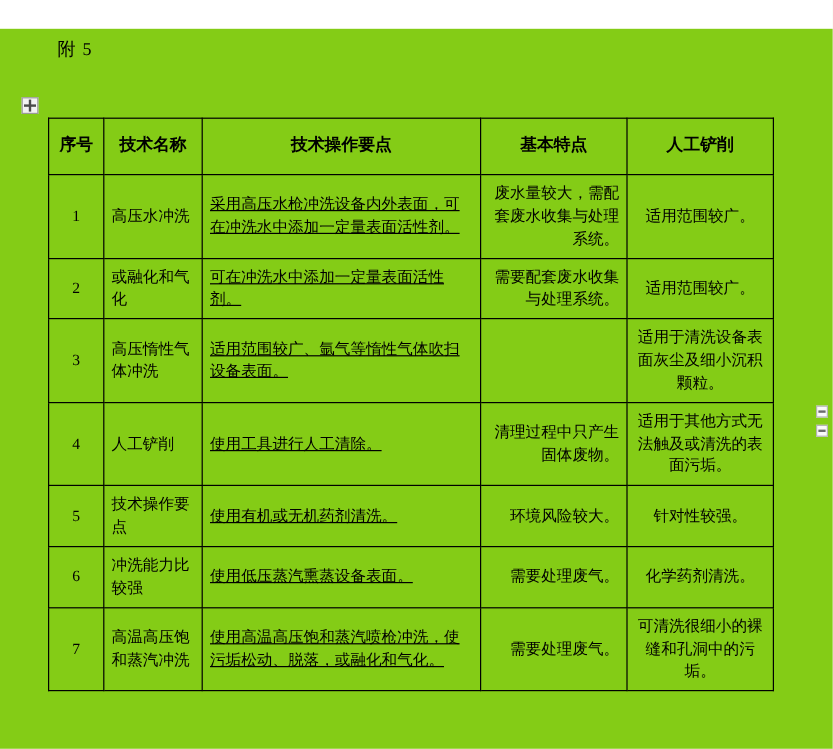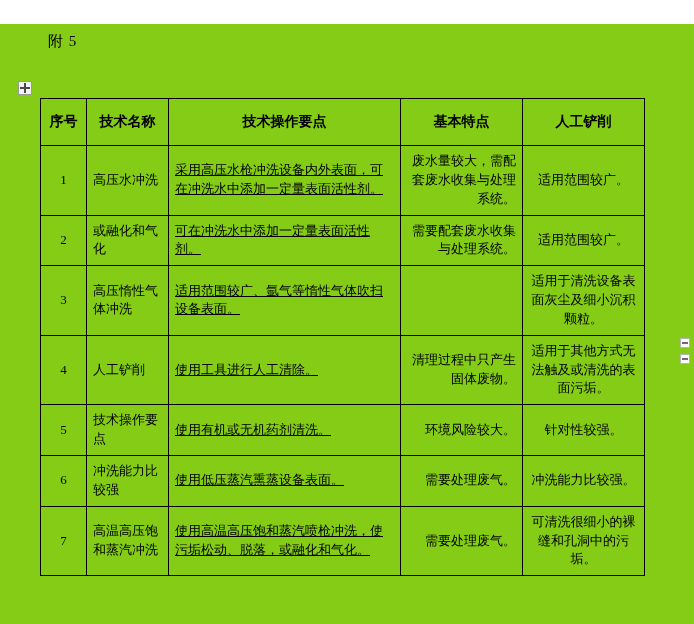--- a/index.html
+++ b/index.html
@@ -243,21 +243,21 @@
           <td class="c-name">技术操作要点</td>
           <td class="c-points">使用有机或无机药剂清洗。</td>
           <td class="c-features">环境风险较大。</td>
           <td class="c-scope">针对性较强。</td>
         </tr>
         <tr>
           <td class="c-num">6</td>
           <td class="c-name">冲洗能力比较强</td>
           <td class="c-points">使用低压蒸汽熏蒸设备表面。</td>
           <td class="c-features">需要处理废气。</td>
-          <td class="c-scope">冲洗能力比较强。</td>
+          <td class="c-scope">化学药剂清洗。</td>
         </tr>
         <tr>
           <td class="c-num">7</td>
           <td class="c-name">高温高压饱和蒸汽冲洗</td>
           <td class="c-points">使用高温高压饱和蒸汽喷枪冲洗，使污垢松动、脱落，或融化和气化。</td>
           <td class="c-features">需要处理废气。</td>
           <td class="c-scope">可清洗很细小的裸缝和孔洞中的污垢。</td>
         </tr>
       </tbody>
     </table>

